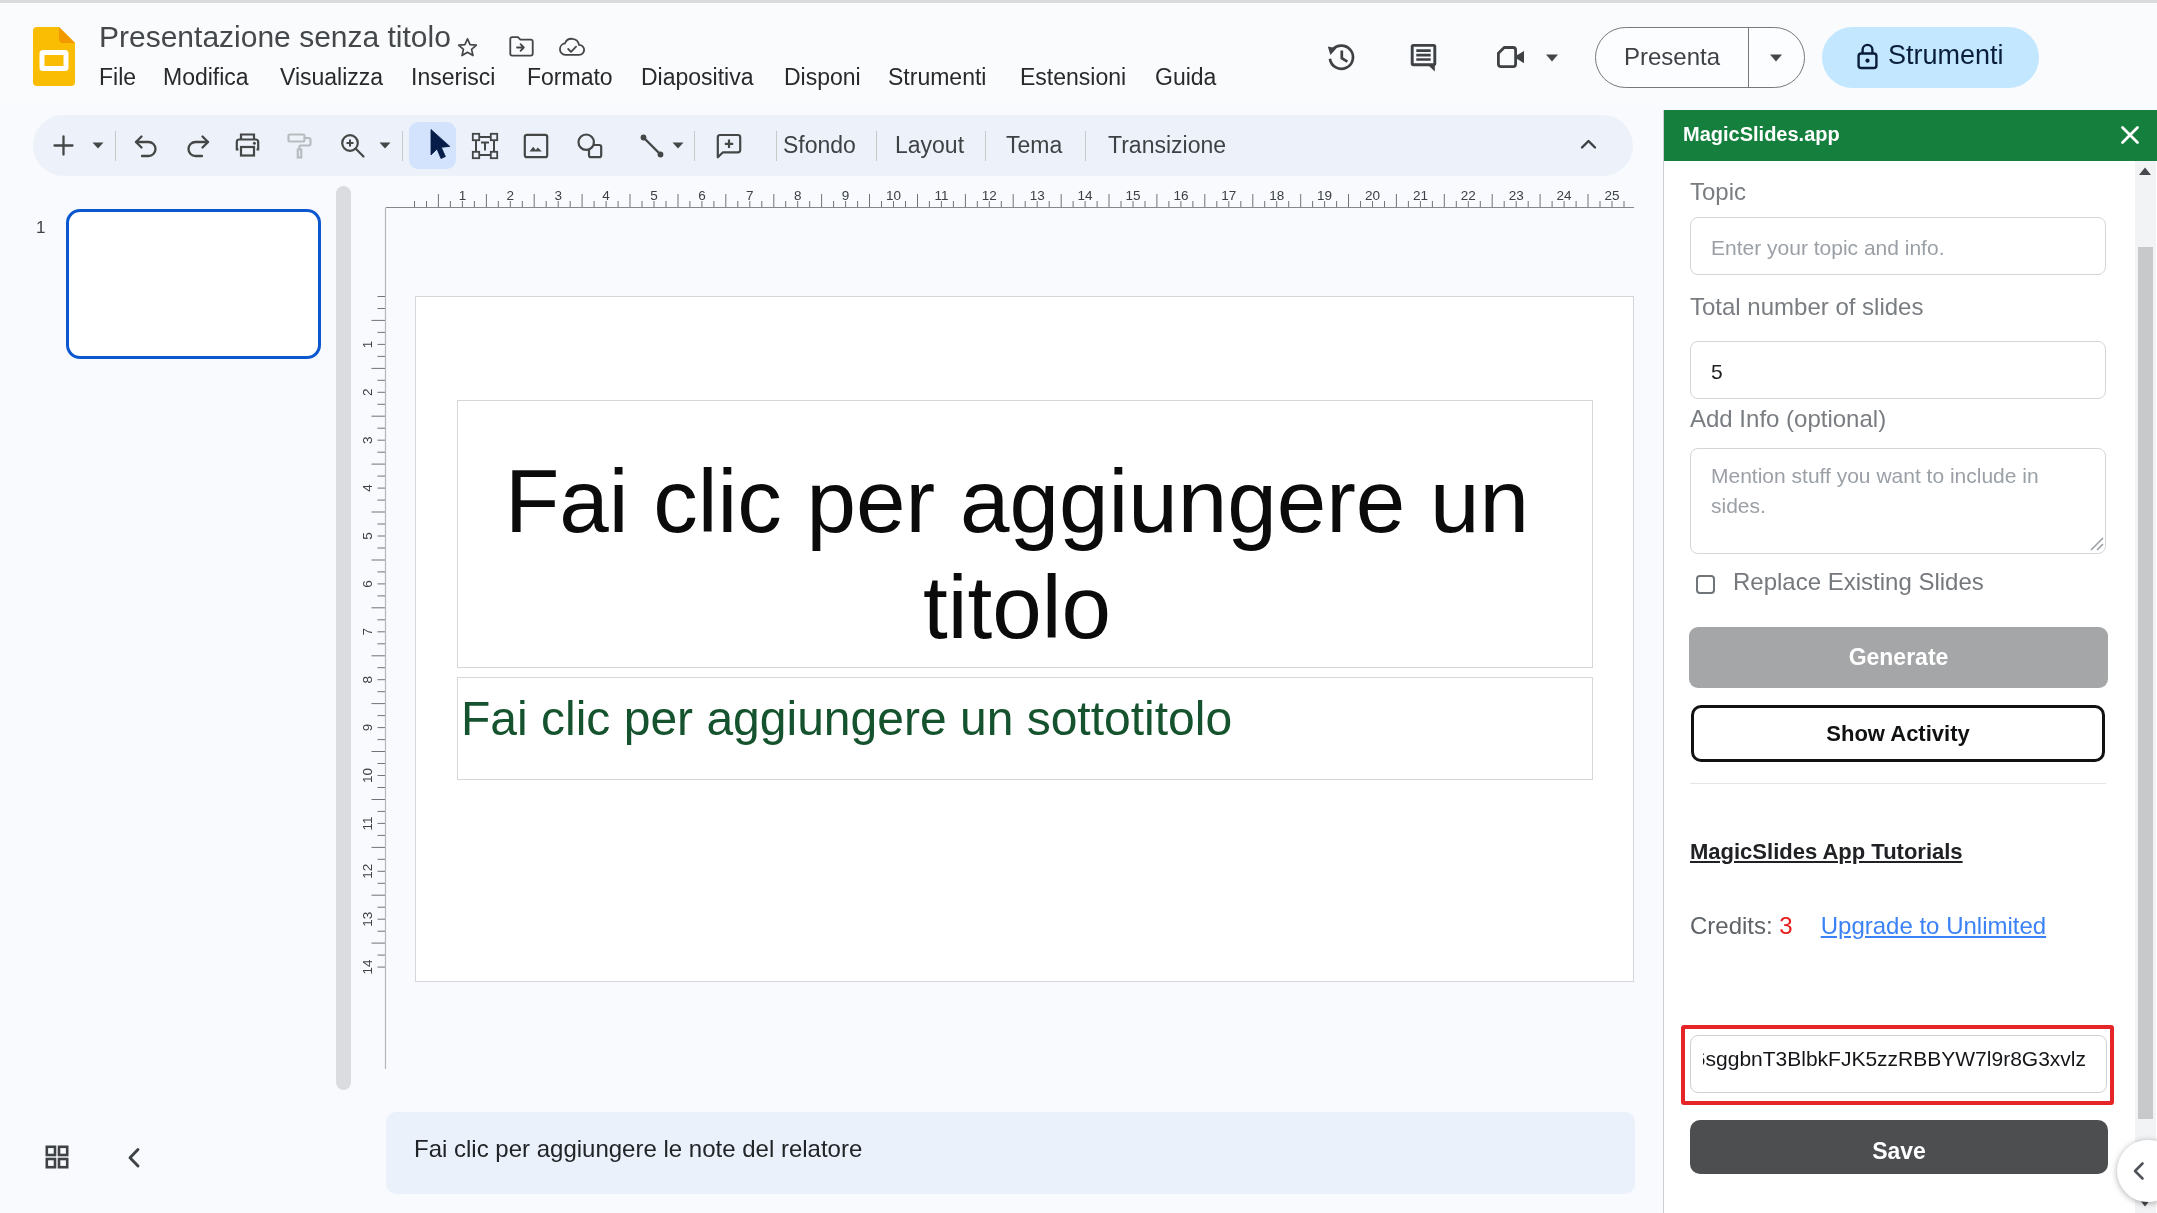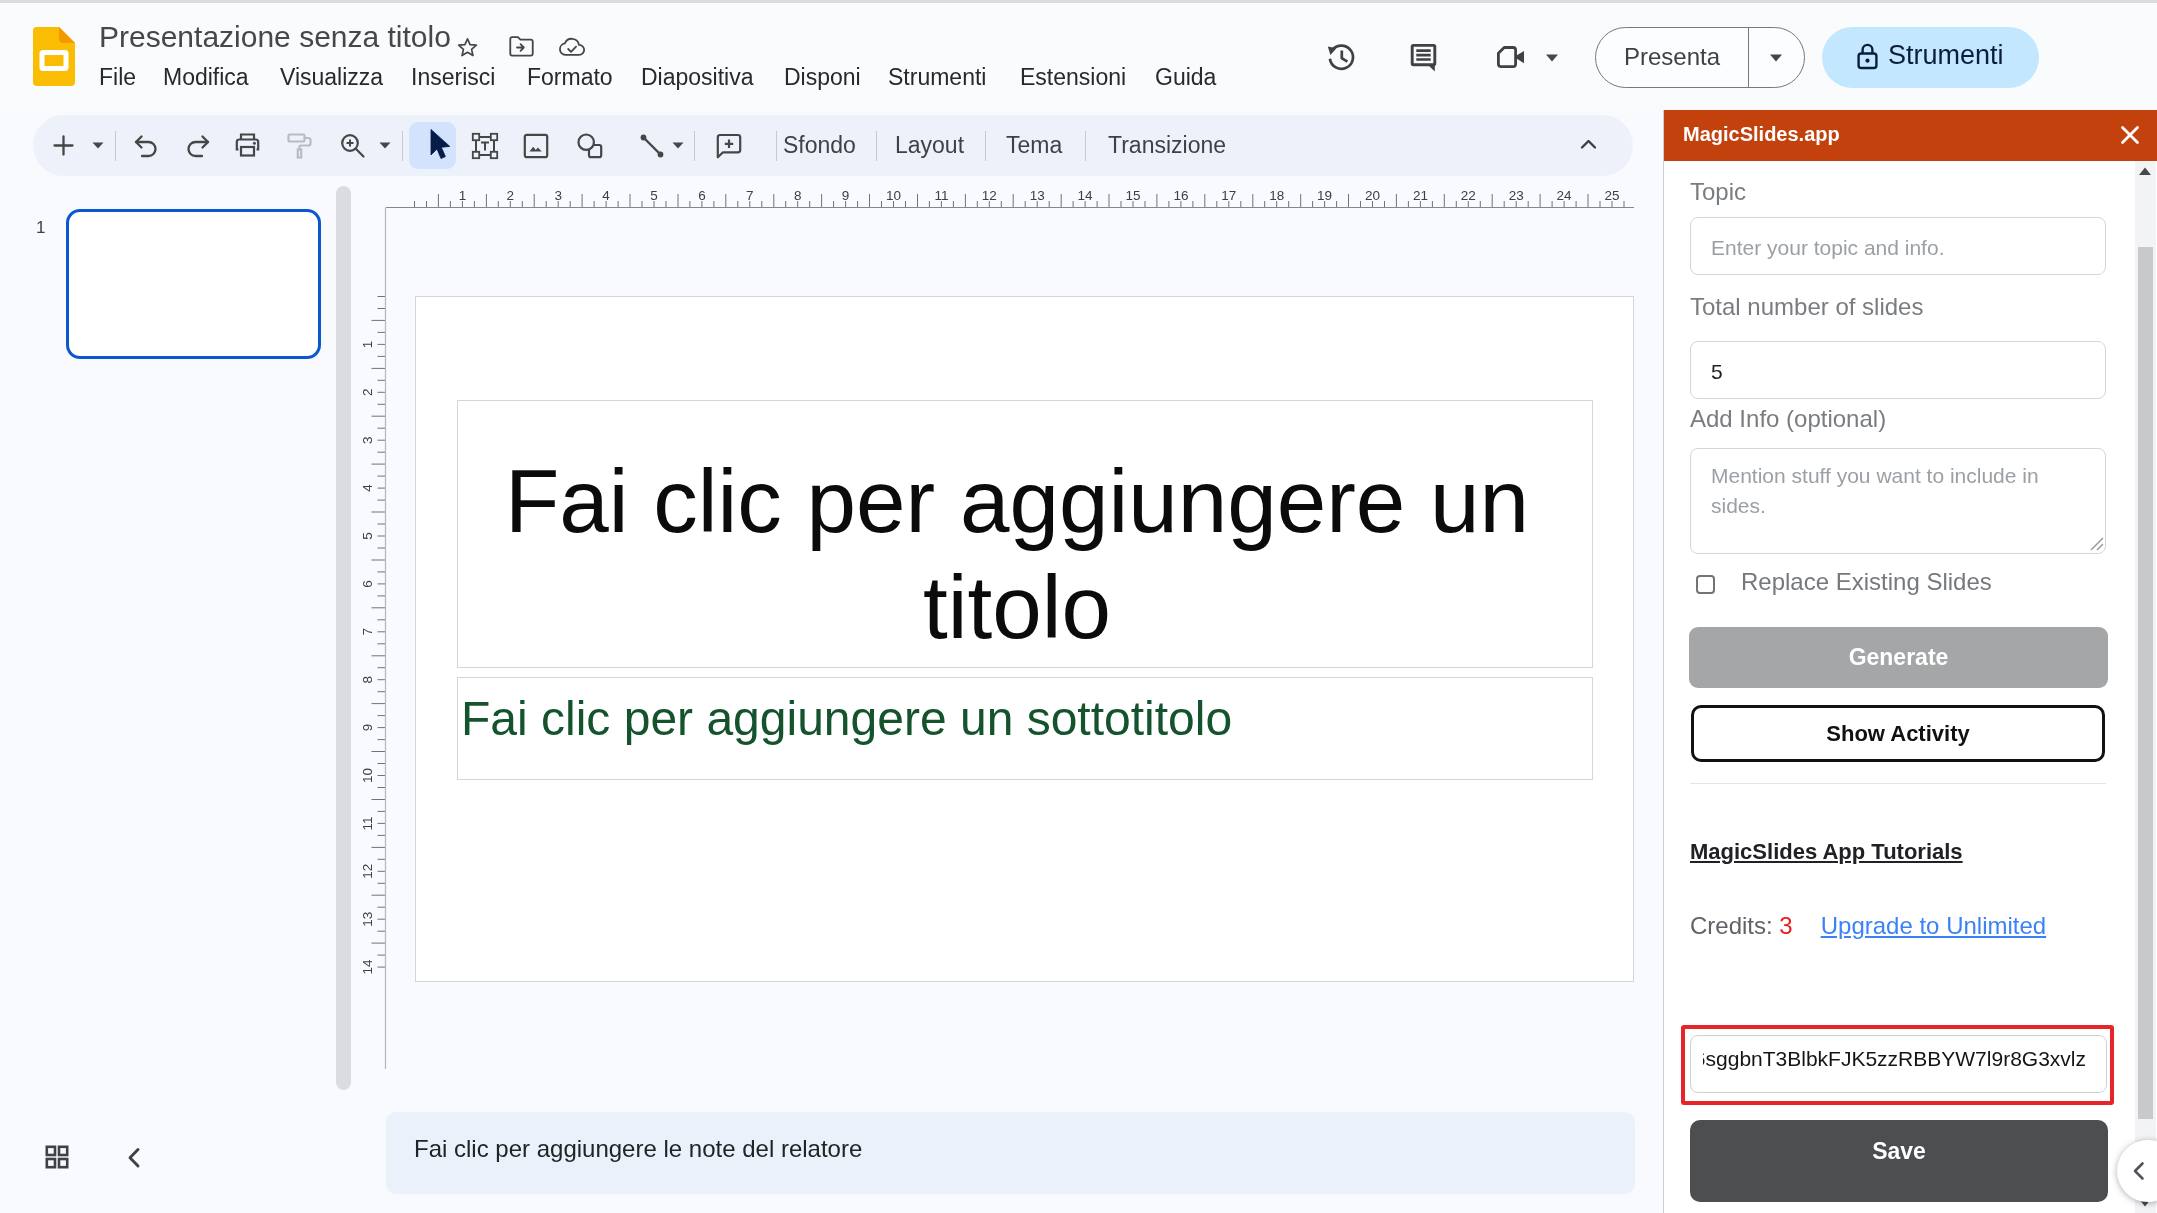--- a/index.html
+++ b/index.html
@@ -27,38 +27,38 @@
   #fsbar { position:absolute; left:336px; top:186px; width:15px; height:904px; background:#dadce0; border-radius:8px; }
   #slide { position:absolute; left:414.5px; top:296px; width:1219px; height:686px; background:#fff; border:1px solid #d4d6d9; }
   #titlebox { position:absolute; left:456.5px; top:399.5px; width:1136px; height:268px; border:1px solid #d6d6d8; }
   .titleline { position:absolute; left:449px; width:1136px; text-align:center; font-size:89px; color:#0b0b0c; white-space:nowrap; }
   #subbox { position:absolute; left:456.5px; top:676.5px; width:1136px; height:103px; border:1px solid #d6d6d8; }
   #subtext { position:absolute; left:461px; width:1136px; top:691px; text-align:left; font-size:48px; color:#14532d; white-space:nowrap; }
   #notes { position:absolute; left:386px; top:1112px; width:1249px; height:82px; background:#ebf1fb; border-radius:10px; }
   #notestext { position:absolute; left:414px; top:1135px; font-size:24px; color:#212427; }
   
   #panel { position:absolute; left:1663px; top:110px; width:494px; height:1103px; background:#fff; border-left:1px solid #cbcfd3; }
-  #phead { position:absolute; left:0; top:0; width:494px; height:51px; background:#c2410c; }
+  #phead { position:absolute; left:0; top:0; width:494px; height:51px; background:#15803d; }
   #phead .t { position:absolute; left:19px; top:13px; font-size:20px; font-weight:700; color:#fff; }
   .plabel { position:absolute; left:26px; font-size:24px; color:#797d81; }
   .pinput { position:absolute; left:26px; width:416px; height:58px; background:#fff; border:1.5px solid #d3d6d9; border-radius:8px; }
   .pinput .ph { position:absolute; left:20px; top:18px; font-size:21px; color:#9aa0a6; white-space:nowrap; }
   #gen { position:absolute; left:25px; top:517px; width:419px; height:61px; background:#a5a6a7; border-radius:9px; color:#fff; font-size:23px; font-weight:700; text-align:center; line-height:61px; }
   #showact { position:absolute; left:27px; top:595px; width:414px; height:57px; background:#fff; border:3px solid #101112; border-radius:10px; color:#101112; font-size:22px; font-weight:700; text-align:center; line-height:51px; }
   #phr { position:absolute; left:26px; top:673px; width:416px; height:1px; background:#e4e5e6; }
   #tutlink { position:absolute; left:26px; top:729px; font-size:22px; font-weight:600; color:#202124; text-decoration:underline; white-space:nowrap; }
   #credits { position:absolute; left:26px; top:802px; font-size:24px; color:#5f6368; white-space:nowrap; }
   #credits .n { color:#ea1b1b; }
   #credits .lnk { color:#3b82f6; text-decoration:underline; margin-left:28px; }
   #createkey { position:absolute; left:33px; top:850px; font-size:24px; color:#6f7377; text-decoration:underline; line-height:32px; white-space:nowrap; }
   #redbox { position:absolute; left:17px; top:915px; width:433px; height:80px; border:4px solid #e52527; border-radius:3px; }
   #keyinput { position:absolute; left:26px; top:925px; width:417px; height:58px; background:#fff; border:1px solid #cfd2d5; border-radius:8px; overflow:hidden; }
   #keyclip { position:absolute; left:12px; right:16px; top:0; bottom:0; overflow:hidden; }
   #keyinput .kt { position:absolute; right:4px; top:11px; font-size:21px; color:#141518; white-space:nowrap; }
-  #save { position:absolute; left:26px; top:1010px; width:418px; height:82px; background:#4c4e50; border-radius:10px; color:#fff; font-size:23px; font-weight:700; text-align:center; line-height:63px; }
+  #save { position:absolute; left:26px; top:1010px; width:418px; height:54px; background:#4c4e50; border-radius:10px; color:#fff; font-size:23px; font-weight:700; text-align:center; line-height:63px; }
   #pscroll { position:absolute; left:471px; top:51px; width:21px; height:1052px; background:#f2f3f5; }
   #pthumb { position:absolute; left:3px; top:86px; width:15px; height:872px; background:#c7c9cb; }
   #circlebtn { position:absolute; left:2117px; top:1140px; width:62px; height:62px; border-radius:50%; background:#fff; box-shadow:0 1px 6px rgba(0,0,0,.32); z-index:11; }
 </style>
 </head>
 <body>
 <div id="topstrip"></div>
 <div id="header"></div>
 <div id="doctitle">Presentazione senza titolo</div>
 <div class="menuitem" style="left:99px">File</div>
@@ -447,21 +447,21 @@
       <span class="ph">Enter your topic and info.</span>
     </div>
   <div class="plabel" style="top:183px">Total number of slides</div>
   <div class="pinput" style="top:231px">
       <span class="ph" style="color:#202124">5</span>
     </div>
   <div class="plabel" style="top:295px">Add Info (optional)</div>
   <div class="pinput" style="top:338px; height:106px">
       <span class="ph" style="top:12px; left:20px; width:358px; white-space:normal; line-height:30px;">Mention stuff you want to include in sides.</span>
     </div>
-  <div class="plabel" style="top:458px; left:69px; color:#75787c; font-size:24px;margin-left:8px;">Replace Existing Slides</div>
+  <div class="plabel" style="top:458px; left:69px; color:#75787c; font-size:24px;">Replace Existing Slides</div>
   <div class="abs" style="left:32px; top:465px; width:19px; height:19px; border:2px solid #70757a; border-radius:4px; background:#fff;"></div>
     <svg class="abs" style="left:423px; top:424px" width="18" height="18" viewBox="0 0 18 18">
       <path d="M16 4 L4 16 M16 10 L10 16" stroke="#9aa0a6" stroke-width="1.6"></path>
     </svg>
     <div id="gen">Generate</div>
   <div id="showact">Show Activity</div>
   <div id="phr"></div>
   <div id="tutlink">MagicSlides App Tutorials</div>
   <div id="credits">Credits: <span class="n">3</span><span class="lnk">Upgrade to Unlimited</span></div>
   <div id="redbox"></div>

